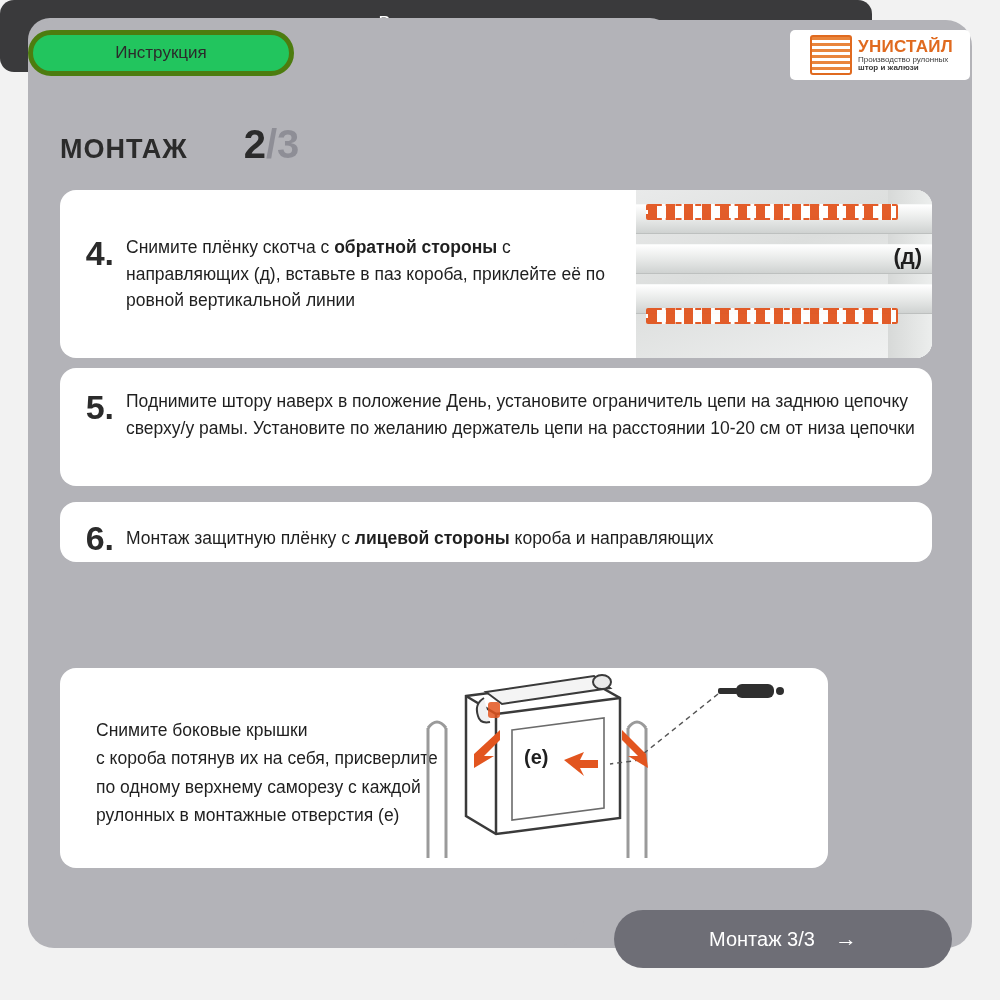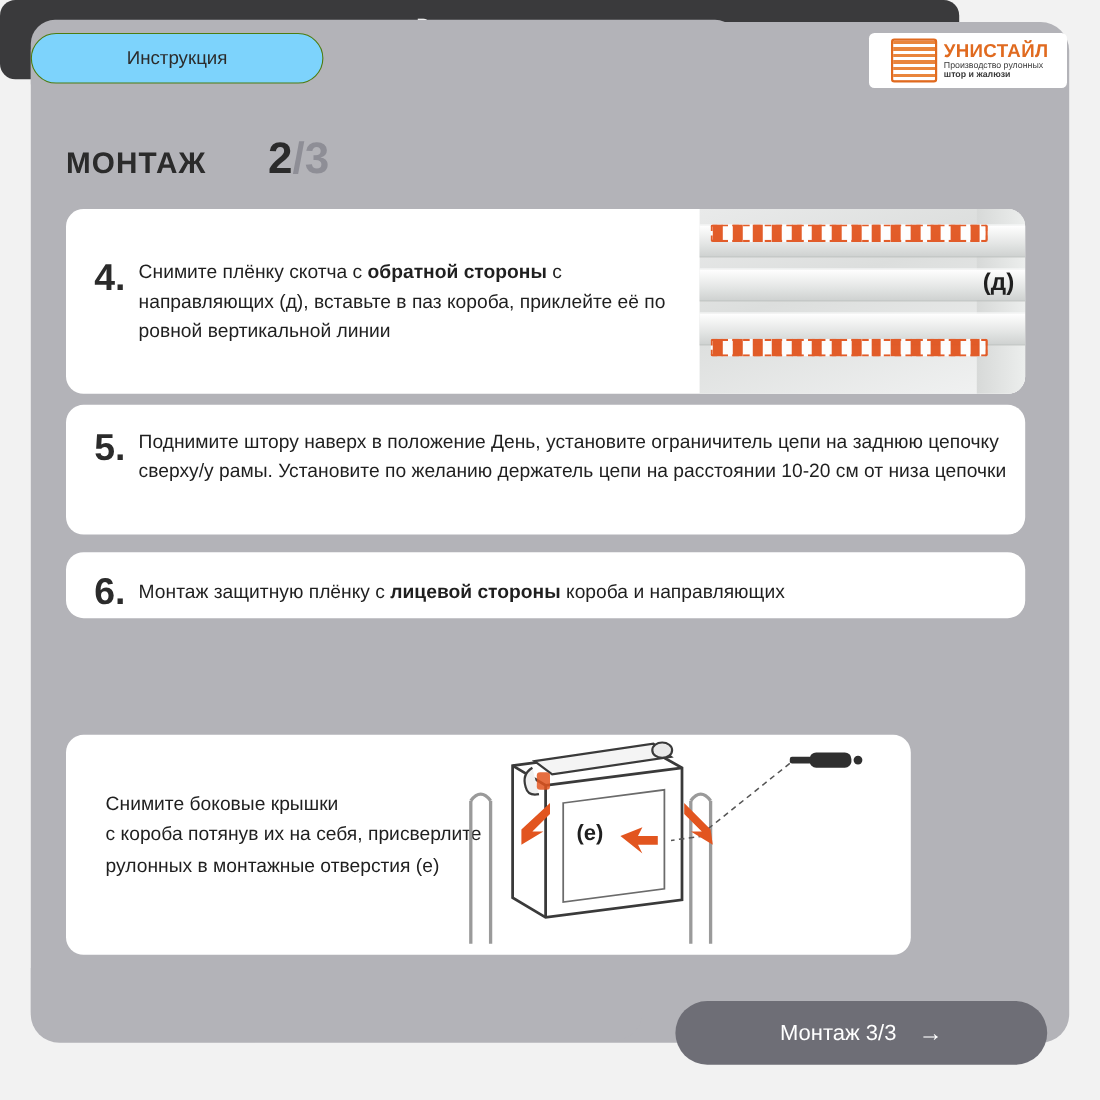--- a/index.html
+++ b/index.html
@@ -14,22 +14,22 @@
     width: 1000px; height: 1000px;
     background: #f2f2f2;
     overflow: hidden;
   }
 
   
   .top-tab {
     position: absolute;
     left: 28px; top: 30px;
     width: 266px; height: 46px;
-    background: #7dd3fc;
-    border: 1px solid #4d7c0f;
+    background: #22c55e;
+    border: 5px solid #4d7c0f;
     border-radius: 23px;
     display: flex; align-items: center; justify-content: center;
     font-size: 17px;
     color: #2b2b2b;
     z-index: 5;
   }
 
   
   .top-bar {
     position: absolute;
@@ -294,20 +294,21 @@
 
   <div class="rec">
     <div class="rec-line">Рекомендуем:</div>
     <div class="rec-line">дополнительные крепления саморезами</div>
   </div>
 
   <div class="block block-last">
     <div class="last-text">
       <div>Снимите боковые крышки</div>
       <div>с короба потянув их на себя, присверлите</div>
+      <div>по одному верхнему саморезу с каждой</div>
       <div>рулонных в монтажные отверстия (е)</div>
     </div>
     <svg class="last-art" viewBox="0 0 420 200">
 
       <line x1="40" y1="60" x2="40" y2="190" stroke="#9a9a9a" stroke-width="3"></line>
       <line x1="58" y1="60" x2="58" y2="190" stroke="#9a9a9a" stroke-width="3"></line>
       <path d="M40 60 q9 -12 18 0" fill="none" stroke="#9a9a9a" stroke-width="3"></path>
       <line x1="240" y1="60" x2="240" y2="190" stroke="#9a9a9a" stroke-width="3"></line>
       <line x1="258" y1="60" x2="258" y2="190" stroke="#9a9a9a" stroke-width="3"></line>
       <path d="M240 60 q9 -12 18 0" fill="none" stroke="#9a9a9a" stroke-width="3"></path>

